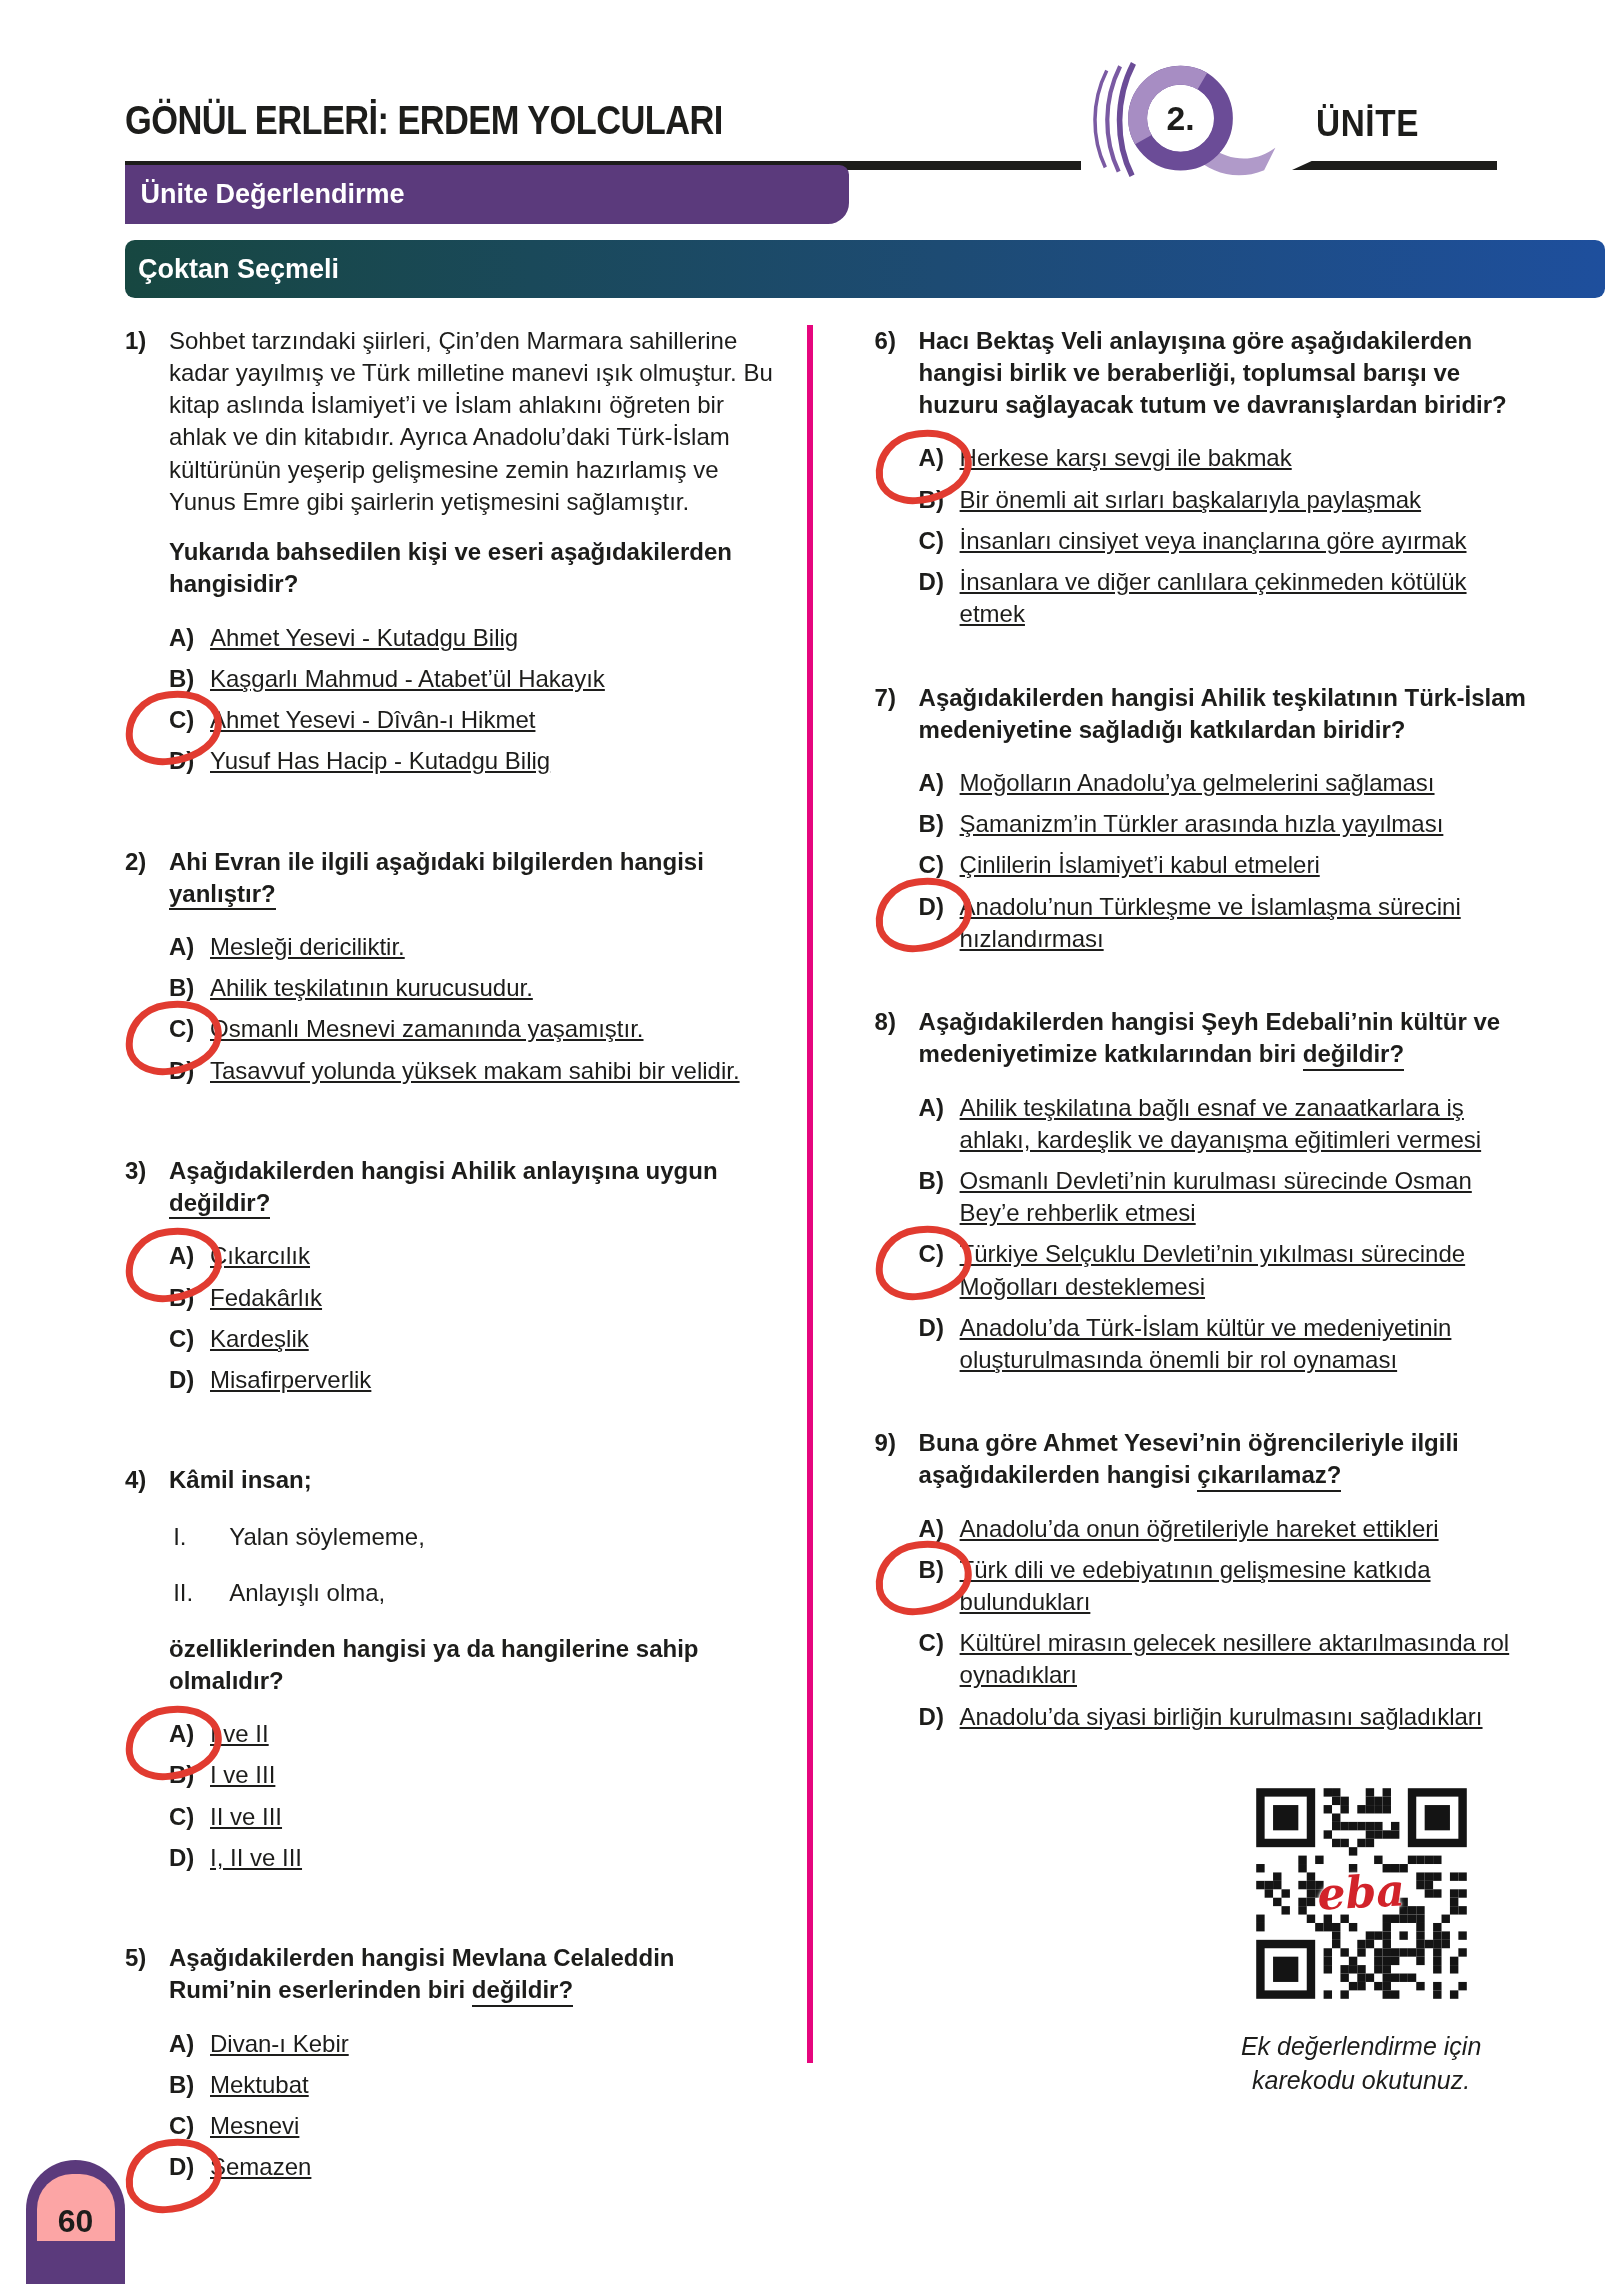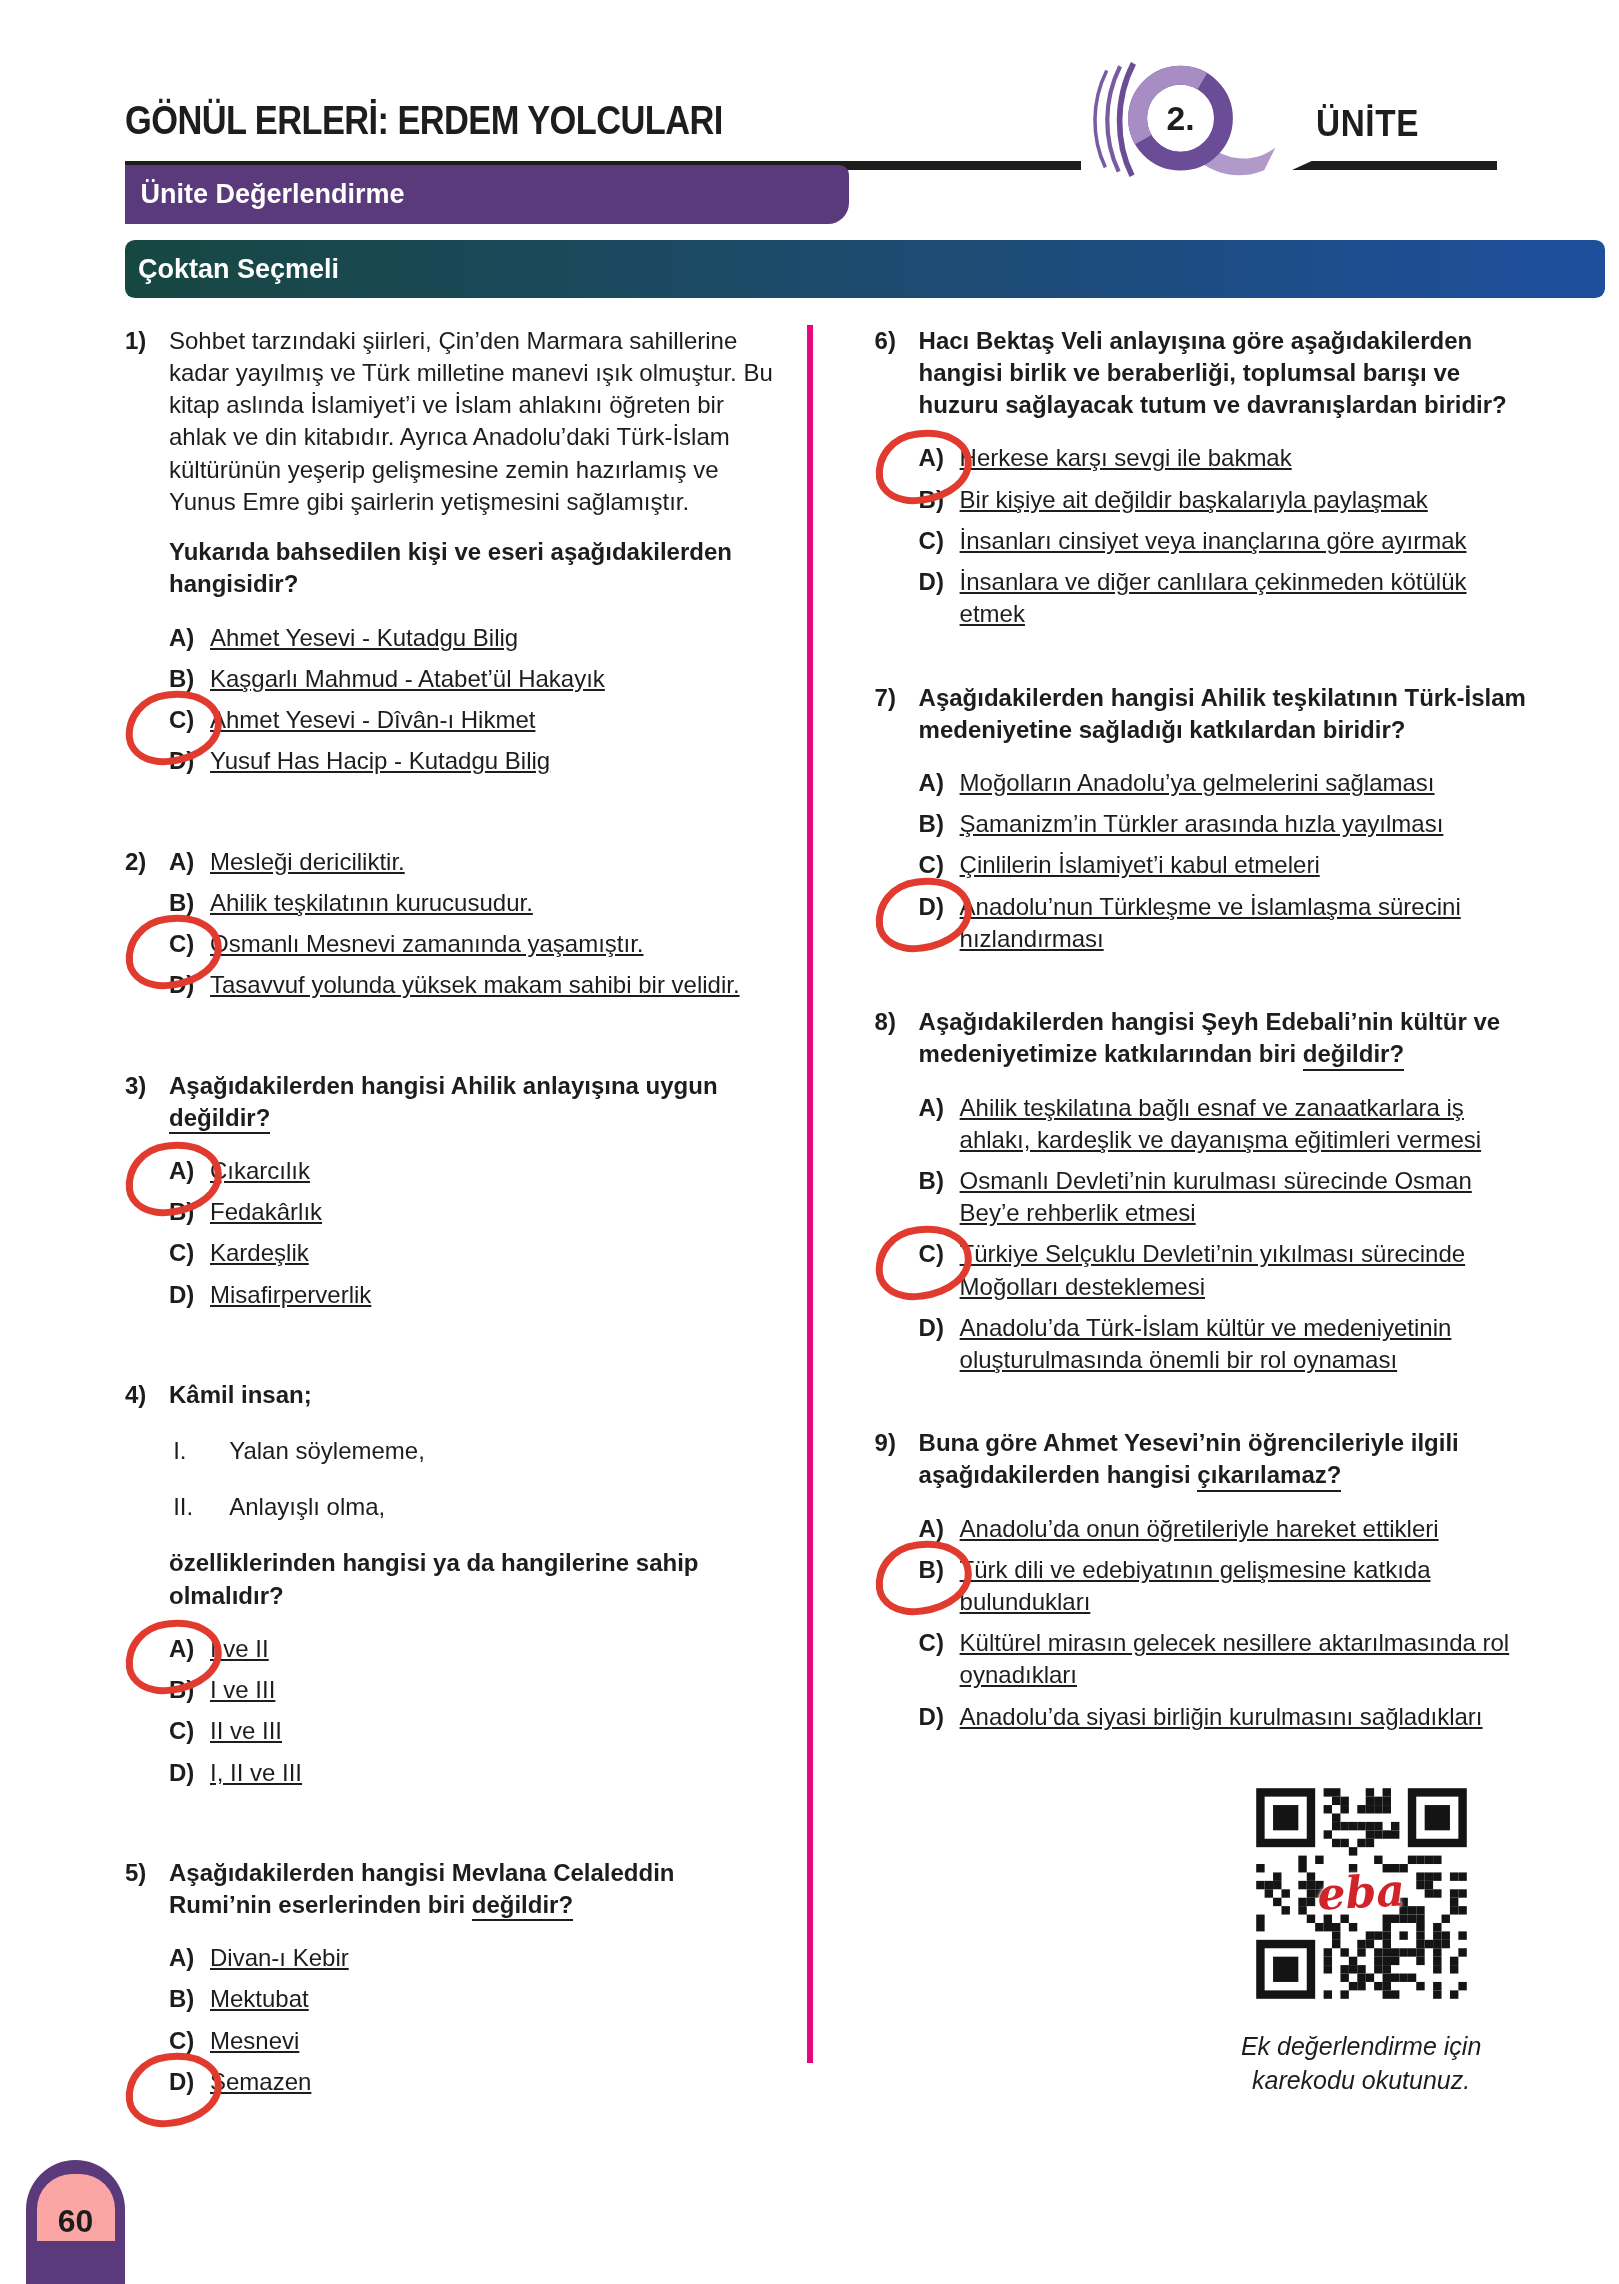--- a/index.html
+++ b/index.html
@@ -142,20 +142,21 @@
               <div class="opt">
                 <span class="opt-letter">D)</span>
                 <span class="opt-text">Yusuf Has Hacip - Kutadgu Bilig</span>
               </div>
             </div>
           </div>
         </div>
         <div class="q">
           <div class="q-num">2)</div>
           <div class="q-body">
+            <div class="stem">Ahi Evran ile ilgili aşağıdaki bilgilerden hangisi <span class="u">yanlıştır?</span></div>
             <div class="opts">
               <div class="opt">
                 <span class="opt-letter">A)</span>
                 <span class="opt-text">Mesleği dericiliktir.</span>
               </div>
               <div class="opt">
                 <span class="opt-letter">B)</span>
                 <span class="opt-text">Ahilik teşkilatının kurucusudur.</span>
               </div>
               <div class="opt">
@@ -258,21 +259,21 @@
             <div class="q-num">6)</div>
             <div class="q-body">
               <div class="stem">Hacı Bektaş Veli anlayışına göre aşağıdakilerden hangisi birlik ve beraberliği, toplumsal barışı ve huzuru sağlayacak tutum ve davranışlardan biridir?</div>
               <div class="opts">
                 <div class="opt">
                   <span class="opt-letter"><span class="circle-mark">A)</span></span>
                   <span class="opt-text">Herkese karşı sevgi ile bakmak</span>
                 </div>
                 <div class="opt">
                   <span class="opt-letter">B)</span>
-                  <span class="opt-text">Bir kişiye ait değildir başkalarıyla paylaşmak</span>
+                  <span class="opt-text">Bir önemli ait sırları başkalarıyla paylaşmak</span>
                 </div>
                 <div class="opt">
                   <span class="opt-letter">C)</span>
                   <span class="opt-text">İnsanları cinsiyet veya inançlarına göre ayırmak</span>
                 </div>
                 <div class="opt">
                   <span class="opt-letter">D)</span>
                   <span class="opt-text">İnsanlara ve diğer canlılara çekinmeden kötülük etmek</span>
                 </div>
               </div>

